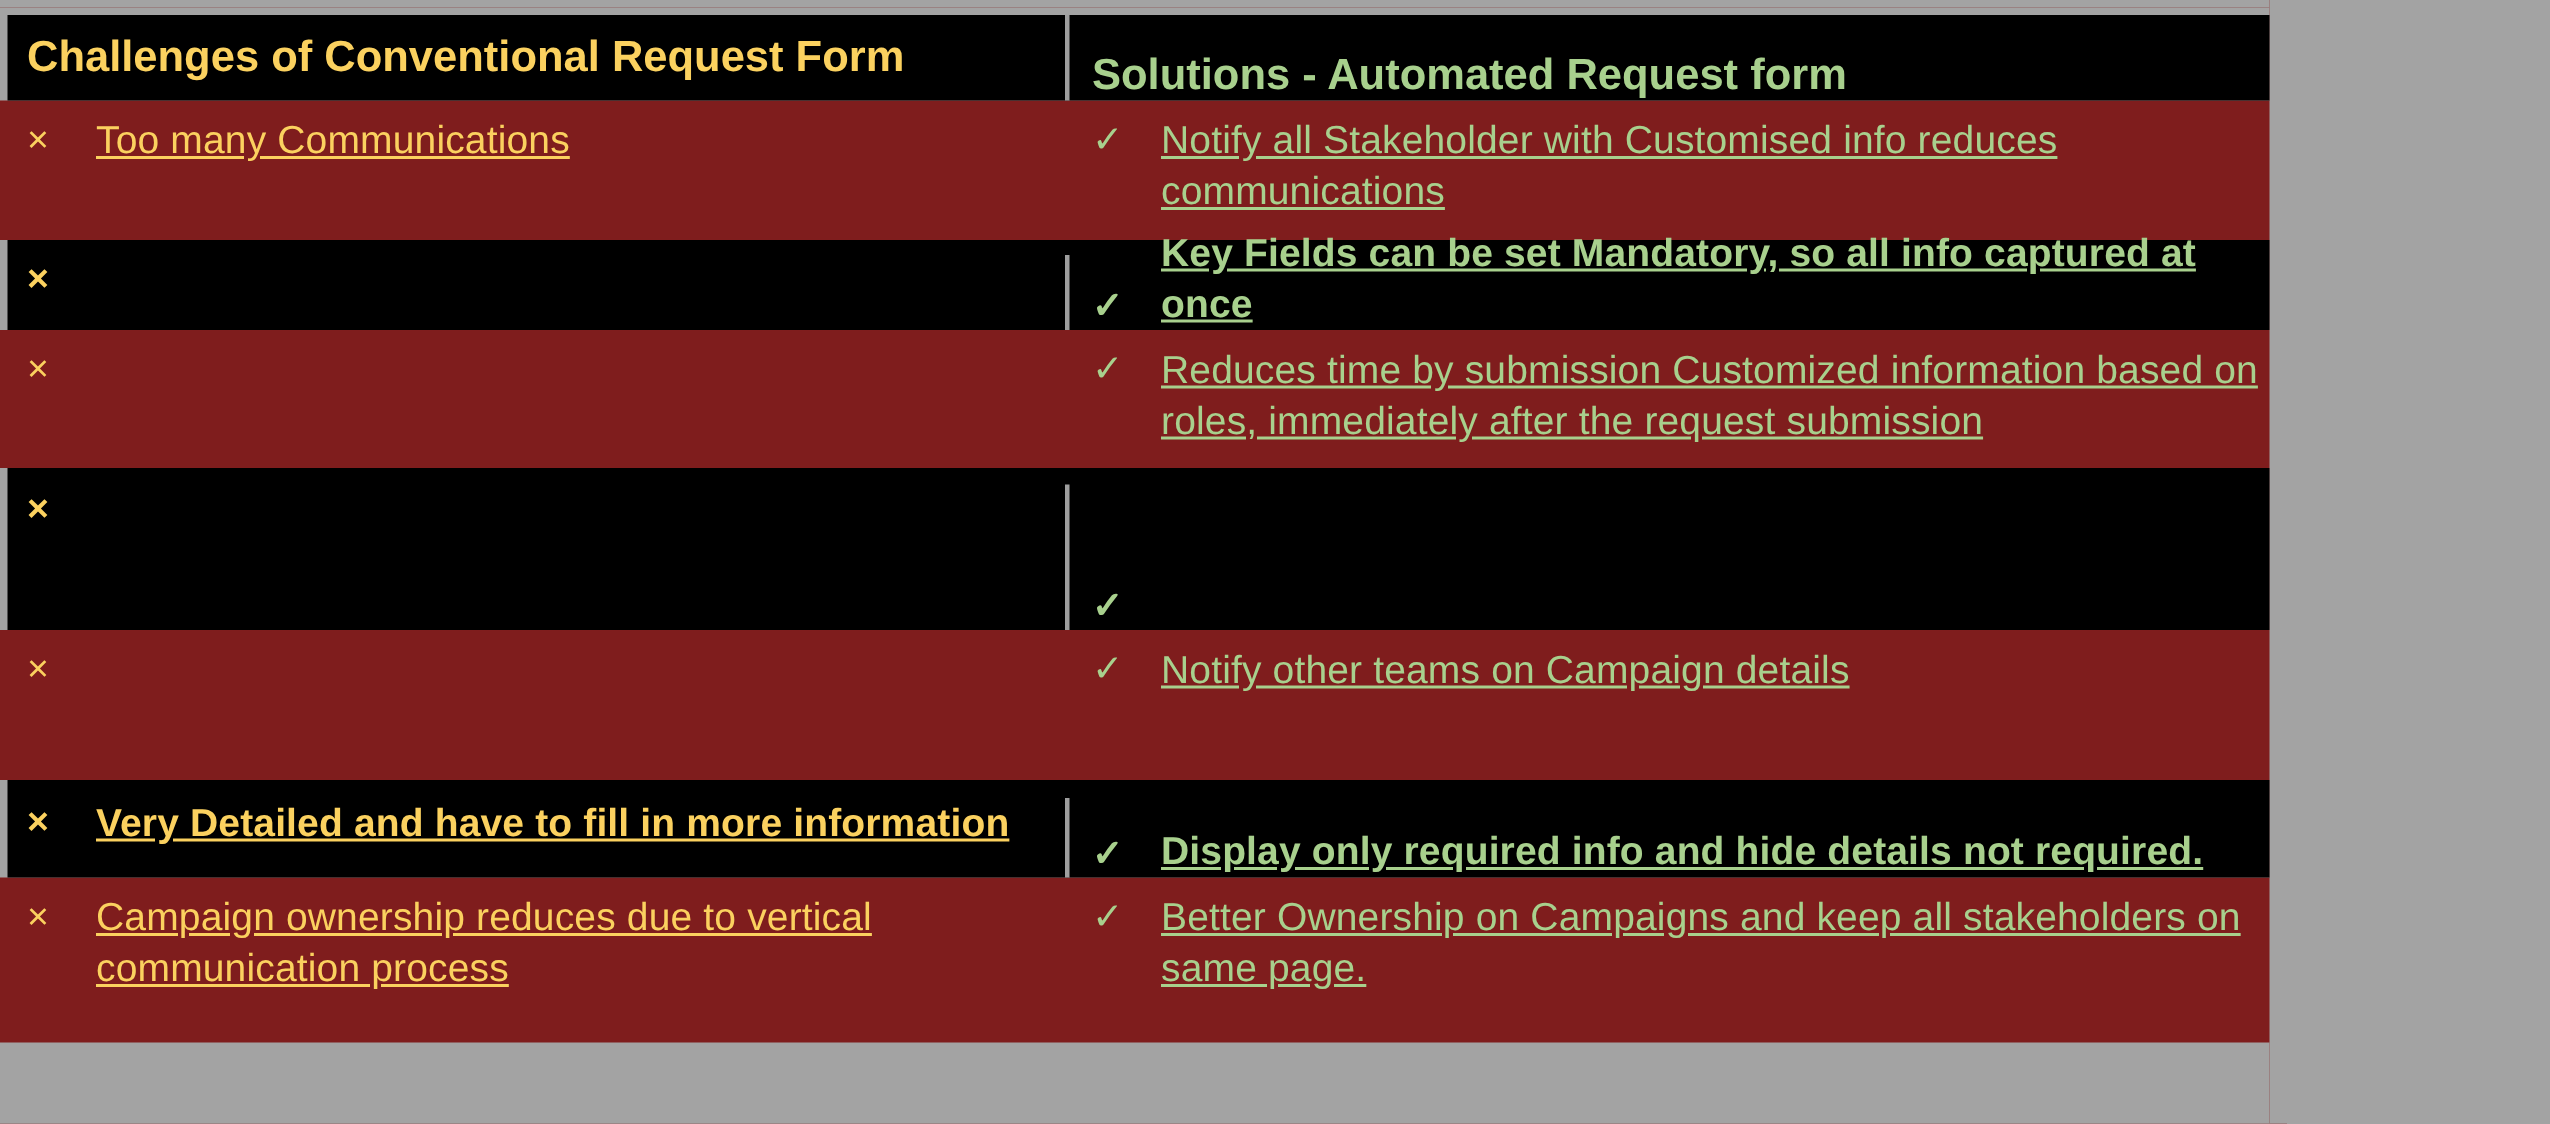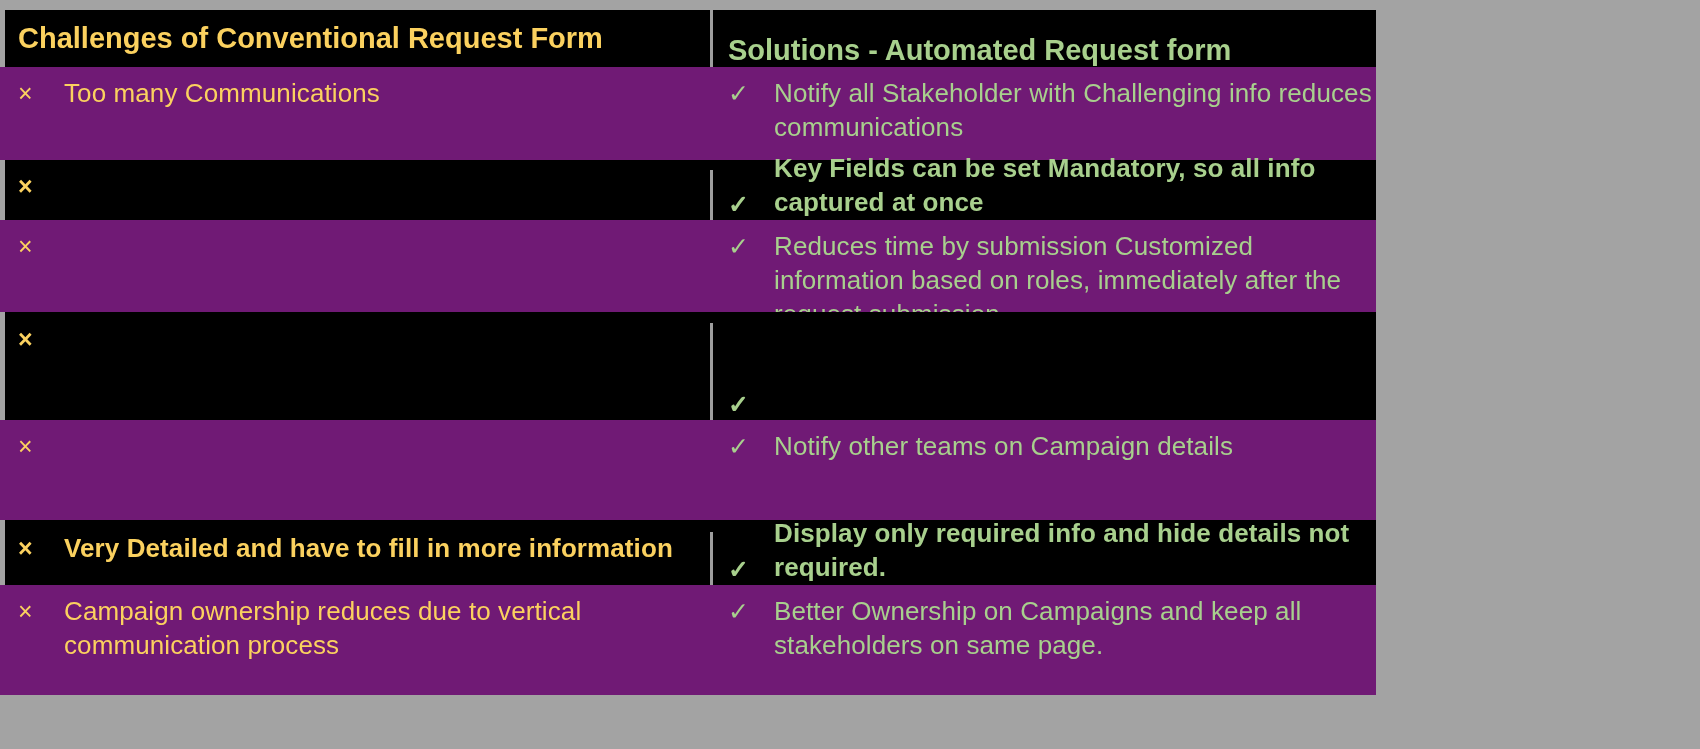--- a/index.html
+++ b/index.html
@@ -9,23 +9,23 @@
   }
   body {
     width: 1700px;
     height: 749px;
     font-family: "Liberation Sans", sans-serif;
     overflow: hidden;
   }
 
   #table {
     position: relative;
-    width: 1376px;
+    width: 1513px;
     height: 749px;
-    background: #701a75;
+    background: #7f1d1d;
   }
 
   .row {
     display: flex;
     width: 100%;
     box-sizing: border-box;
   }
 
   .row.dark {
     background: #a3a3a3;
@@ -79,20 +79,21 @@
   }
 
   .mark.cross { color: #fbd15f; }
   .mark.check { color: #a8d08d; }
 
   .txt {
     flex: 1 1 auto;
     font-size: 26px;
     line-height: 1.30;
     letter-spacing: 0.1px;
+    text-decoration: underline;
   }
 
   .txt.challenge { color: #fbd15f; }
   .txt.solution  { color: #a8d08d; }
 
   .row.dark .txt,
   .row.dark .mark { font-weight: 700; }
 
   
   .header-row .inner {
@@ -144,21 +145,21 @@
   </div>
 
   <div class="row light r1">
     <div class="inner">
       <div class="cell left">
         <span class="mark cross">×</span>
         <span class="txt challenge">Too many Communications</span>
       </div>
       <div class="cell right">
         <span class="mark check">✓</span>
-        <span class="txt solution">Notify all Stakeholder with Challenging info reduces communications</span>
+        <span class="txt solution">Notify all Stakeholder with Customised info reduces communications</span>
       </div>
     </div>
   </div>
 
   <div class="row dark r2">
     <div class="inner">
       <div class="cell left">
         <span class="mark cross">×</span>
       </div>
       <div class="cell right">

